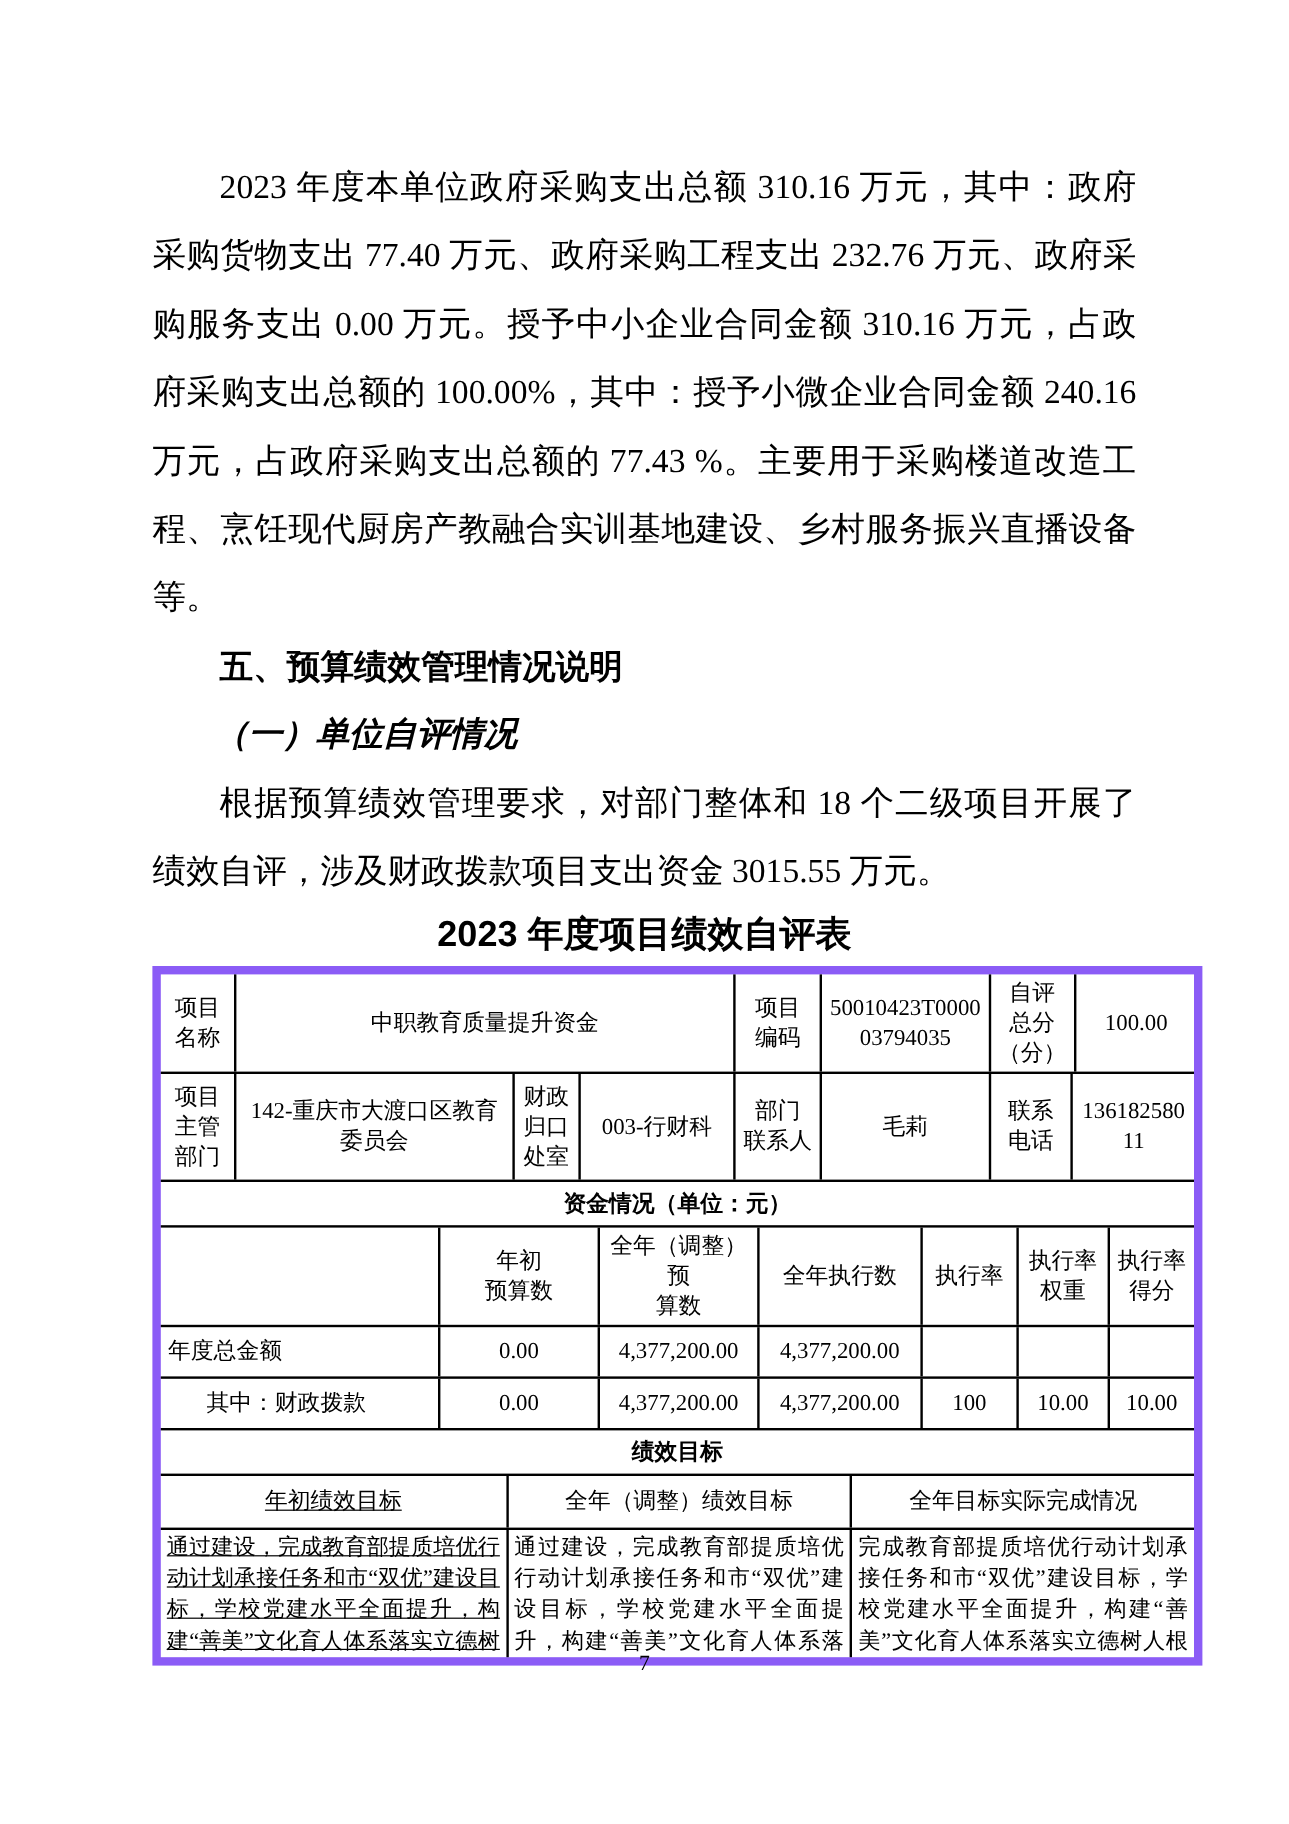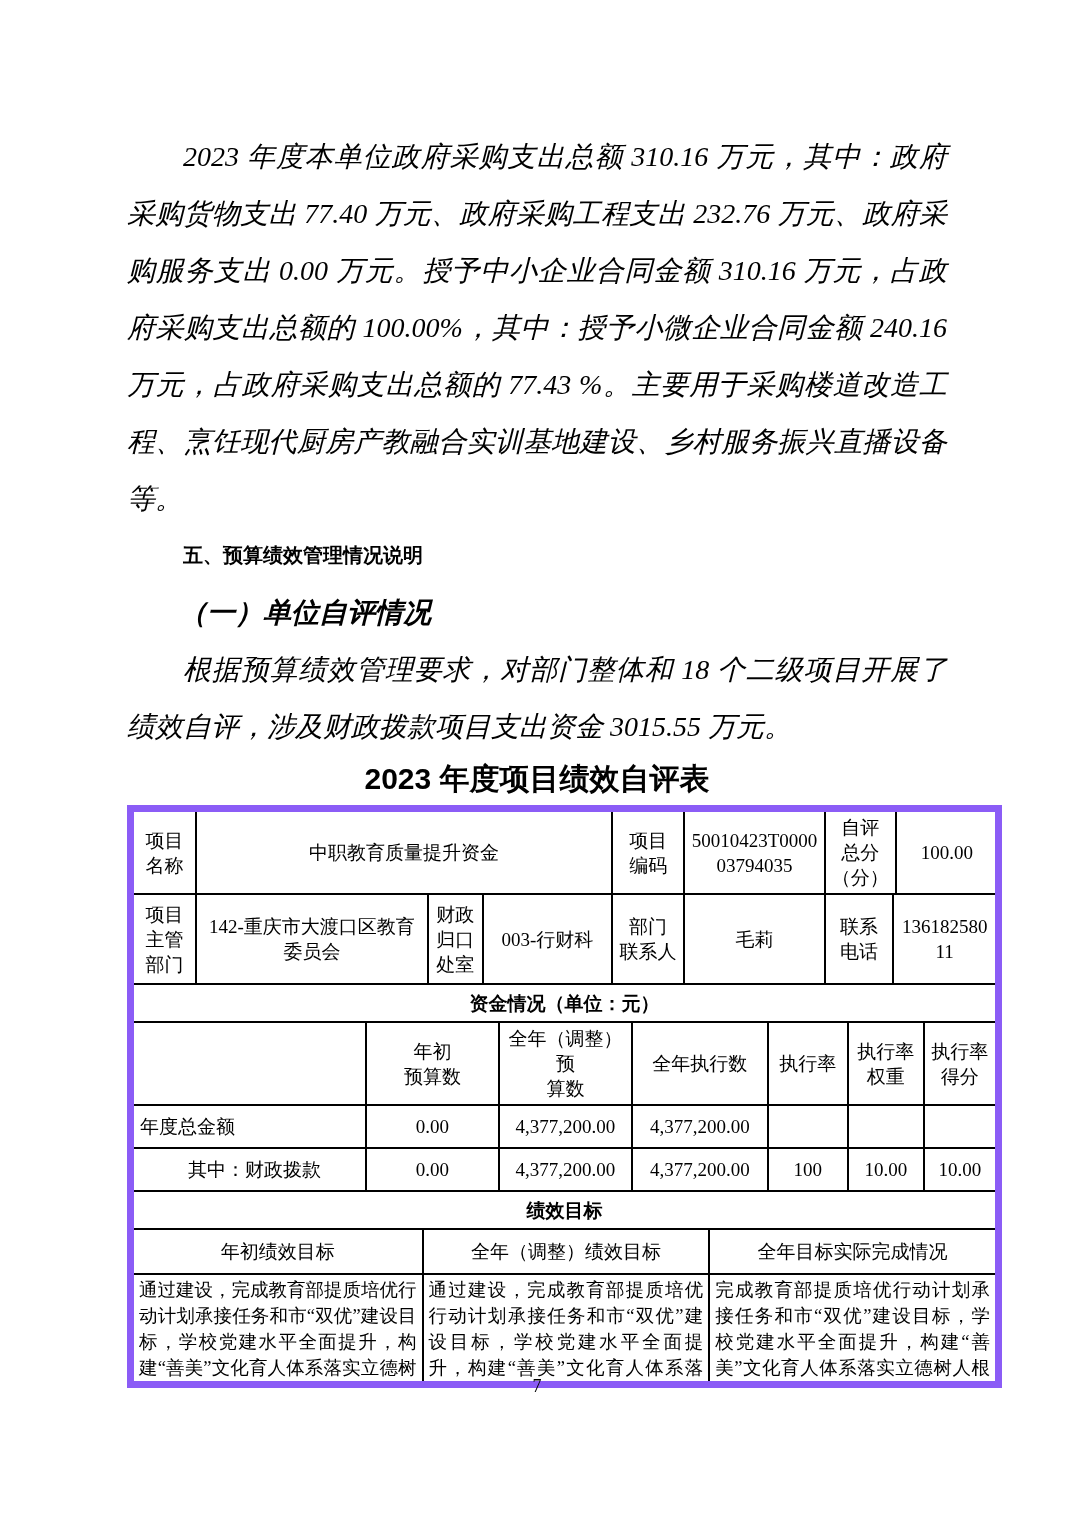--- a/index.html
+++ b/index.html
@@ -14,25 +14,24 @@
     overflow: hidden;
   }
   .content { width: 820px; margin: 0 auto; padding-top: 128px; }
 
   .body-para {
     margin: 0;
     font-size: 28px;
     line-height: 57px;
     text-align: justify;
     text-indent: 56px;
-    font-style: italic;
   }
   .heading-hei {
     margin: 0;
-    font-size: 20px;
+    font-size: 28px;
     line-height: 57px;
     font-weight: bold;
     font-family: "Liberation Sans", "DejaVu Sans", sans-serif;
     text-indent: 56px;
   }
   .heading-kai {
     margin: 0;
     font-size: 28px;
     line-height: 57px;
     font-weight: bold;
@@ -63,21 +62,21 @@
     justify-content: center;
     text-align: center;
     padding: 3px 6px;
     line-height: 25px;
     flex-shrink: 0;
   }
   .trow > .tcell + .tcell { border-left: 2px solid #000000; }
 
   .pre { white-space: pre-line; }
   .left { justify-content: flex-start; text-align: left; }
-  .indent { padding-left: 54px; }
+  .indent { padding-left: 38px; }
   .bold { font-weight: bold; }
   .brk { word-break: break-all; }
 
   
   .r-info1 .tcell  { min-height: 76px; }
   .r-info2 .tcell  { min-height: 88px; }
   .r-sect .tcell   { min-height: 36px; border-radius: 12px; }
   .r-fhead .tcell  { min-height: 72px; }
   .r-fund .tcell   { min-height: 41px; }
   .r-ghead .tcell  { min-height: 43px; }
@@ -101,21 +100,21 @@
   .c25 { flex-basis: 8.4%; }  .c26 { flex-basis: 16.3%; }
   .c27 { flex-basis: 8.0%; }  .c28 { flex-basis: 11.9%; text-align: center; }
   
   .cfull { flex-basis: 100%; }
   
   .cf1 { flex-basis: 26.8%; } .cf2 { flex-basis: 15.5%; }
   .cf3 { flex-basis: 15.4%; } .cf4 { flex-basis: 15.8%; }
   .cf5 { flex-basis: 9.3%; }  .cf6 { flex-basis: 8.8%; }
   .cf7 { flex-basis: 8.4%; }
   
-  .cg1 { flex-basis: 33.4%; } .cg2 { flex-basis: 33.3%; } .cg3 { flex-basis: 33.3%; }
+  .cg1 { flex-basis: 33.4%; text-decoration: underline; } .cg2 { flex-basis: 33.3%; } .cg3 { flex-basis: 33.3%; }
 
   .page-number {
     position: absolute;
     left: 0; right: 0;
     top: 1376px;
     text-align: center;
     font-size: 18px;
   }
 </style>
 </head>

